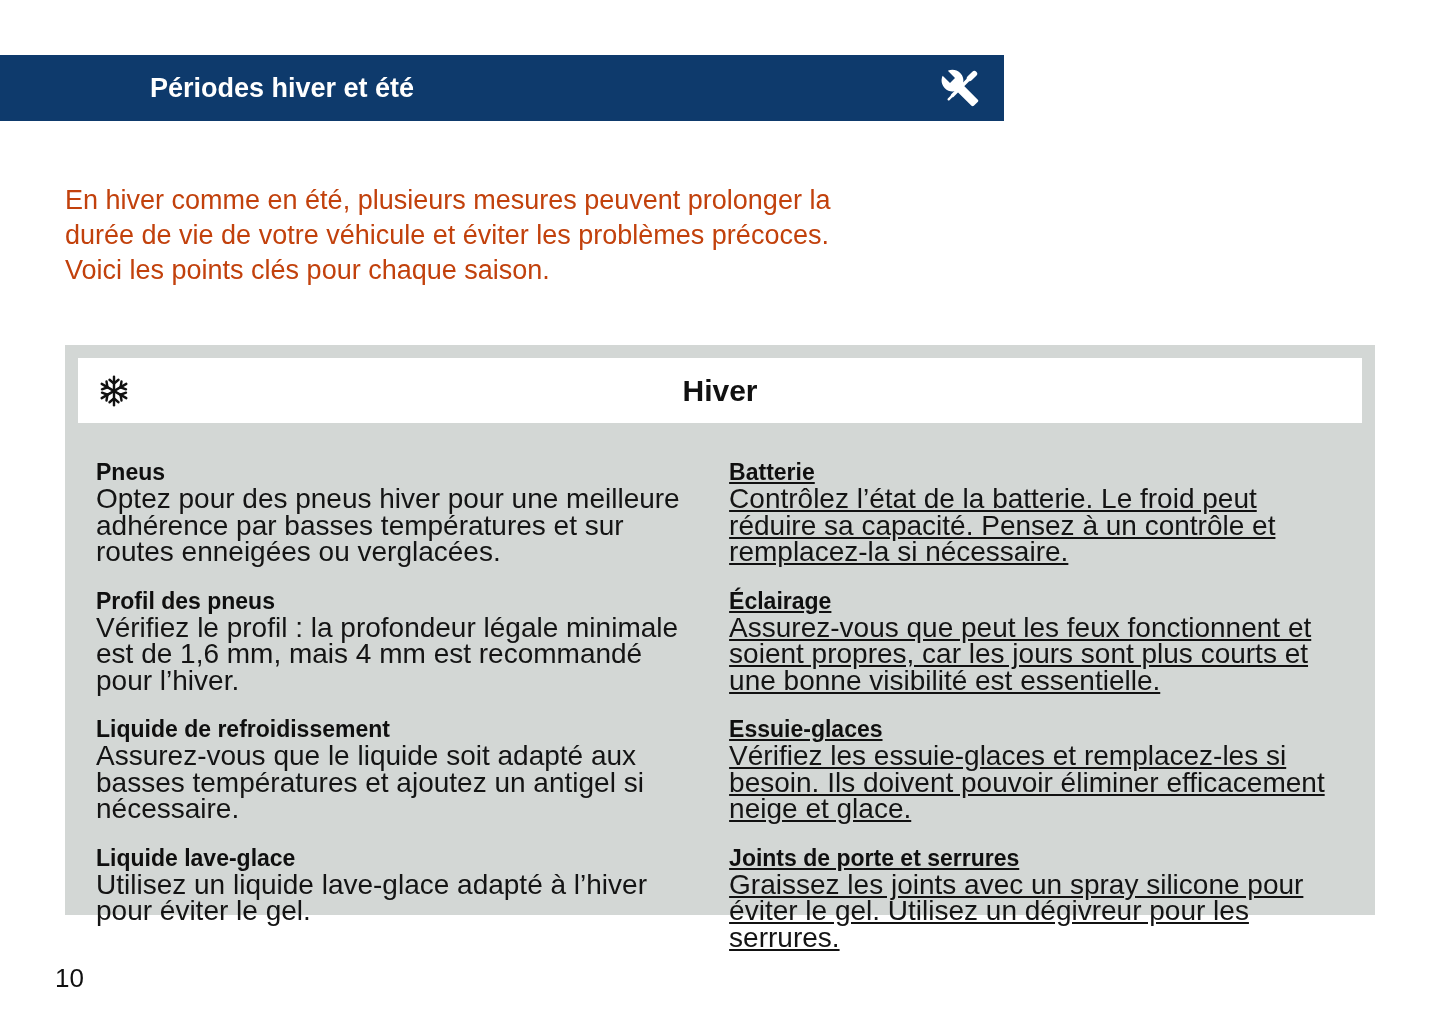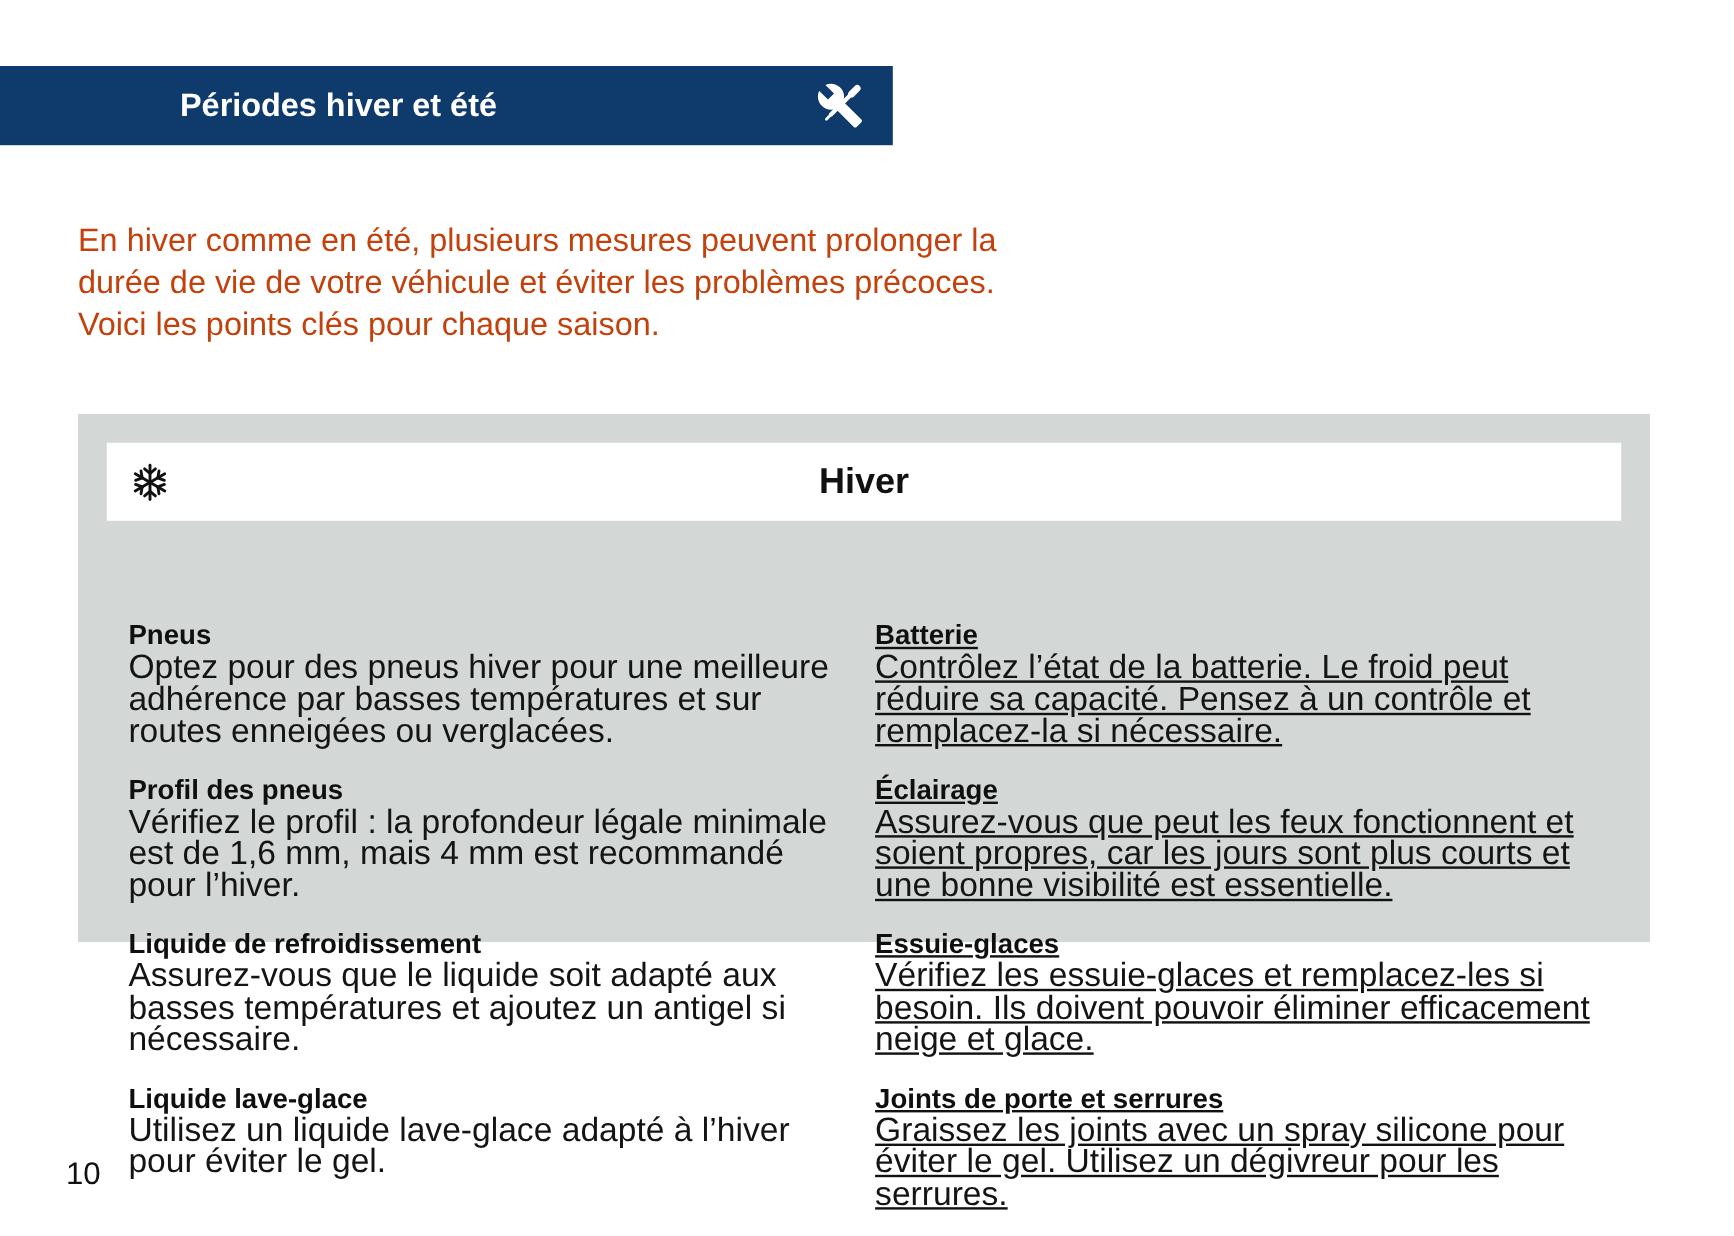--- a/index.html
+++ b/index.html
@@ -15,21 +15,21 @@
     font-family: "Liberation Sans", sans-serif;
     color: #111111;
     overflow: hidden;
   }
 
   
   .banner {
     position: absolute;
     left: 0;
     top: 55px;
-    width: 744px;
+    width: 1004px;
     height: 66px;
     background: var(--header-bg, #0e3a6c);
     display: flex;
     align-items: center;
   }
   .banner-title {
     margin-left: 150px;
     color: #ffffff;
     font-size: 27px;
     font-weight: bold;
@@ -54,24 +54,24 @@
     line-height: 35px;
     color: #c2410c;
   }
 
   
   .card {
     position: absolute;
     left: 65px;
     top: 345px;
     width: 1310px;
-    height: 440px;
+    height: 570px;
     background: var(--card-bg, #d3d7d5);
     box-sizing: border-box;
-    padding: 24px;
+    padding: 13px;
   }
   .card-header {
     position: relative;
     height: 65px;
     background: #ffffff;
     display: flex;
     align-items: center;
   }
   .card-header .snowflake {
     margin-left: 18px;
@@ -90,21 +90,20 @@
     font-weight: bold;
     color: #111111;
   }
   .card-body {
     display: flex;
     padding: 36px 12px 0 18px;
     gap: 28px;
   }
   .col {
     box-sizing: border-box;
-    margin-top: 46px;
   }
   .col-left  { width: 612px; }
   .col-right { width: 628px; text-decoration: underline; }
   .section + .section { margin-top: 22px; }
   .section-heading {
     font-size: 23px;
     font-weight: bold;
     line-height: 27px;
     color: #0f0f0f;
   }

